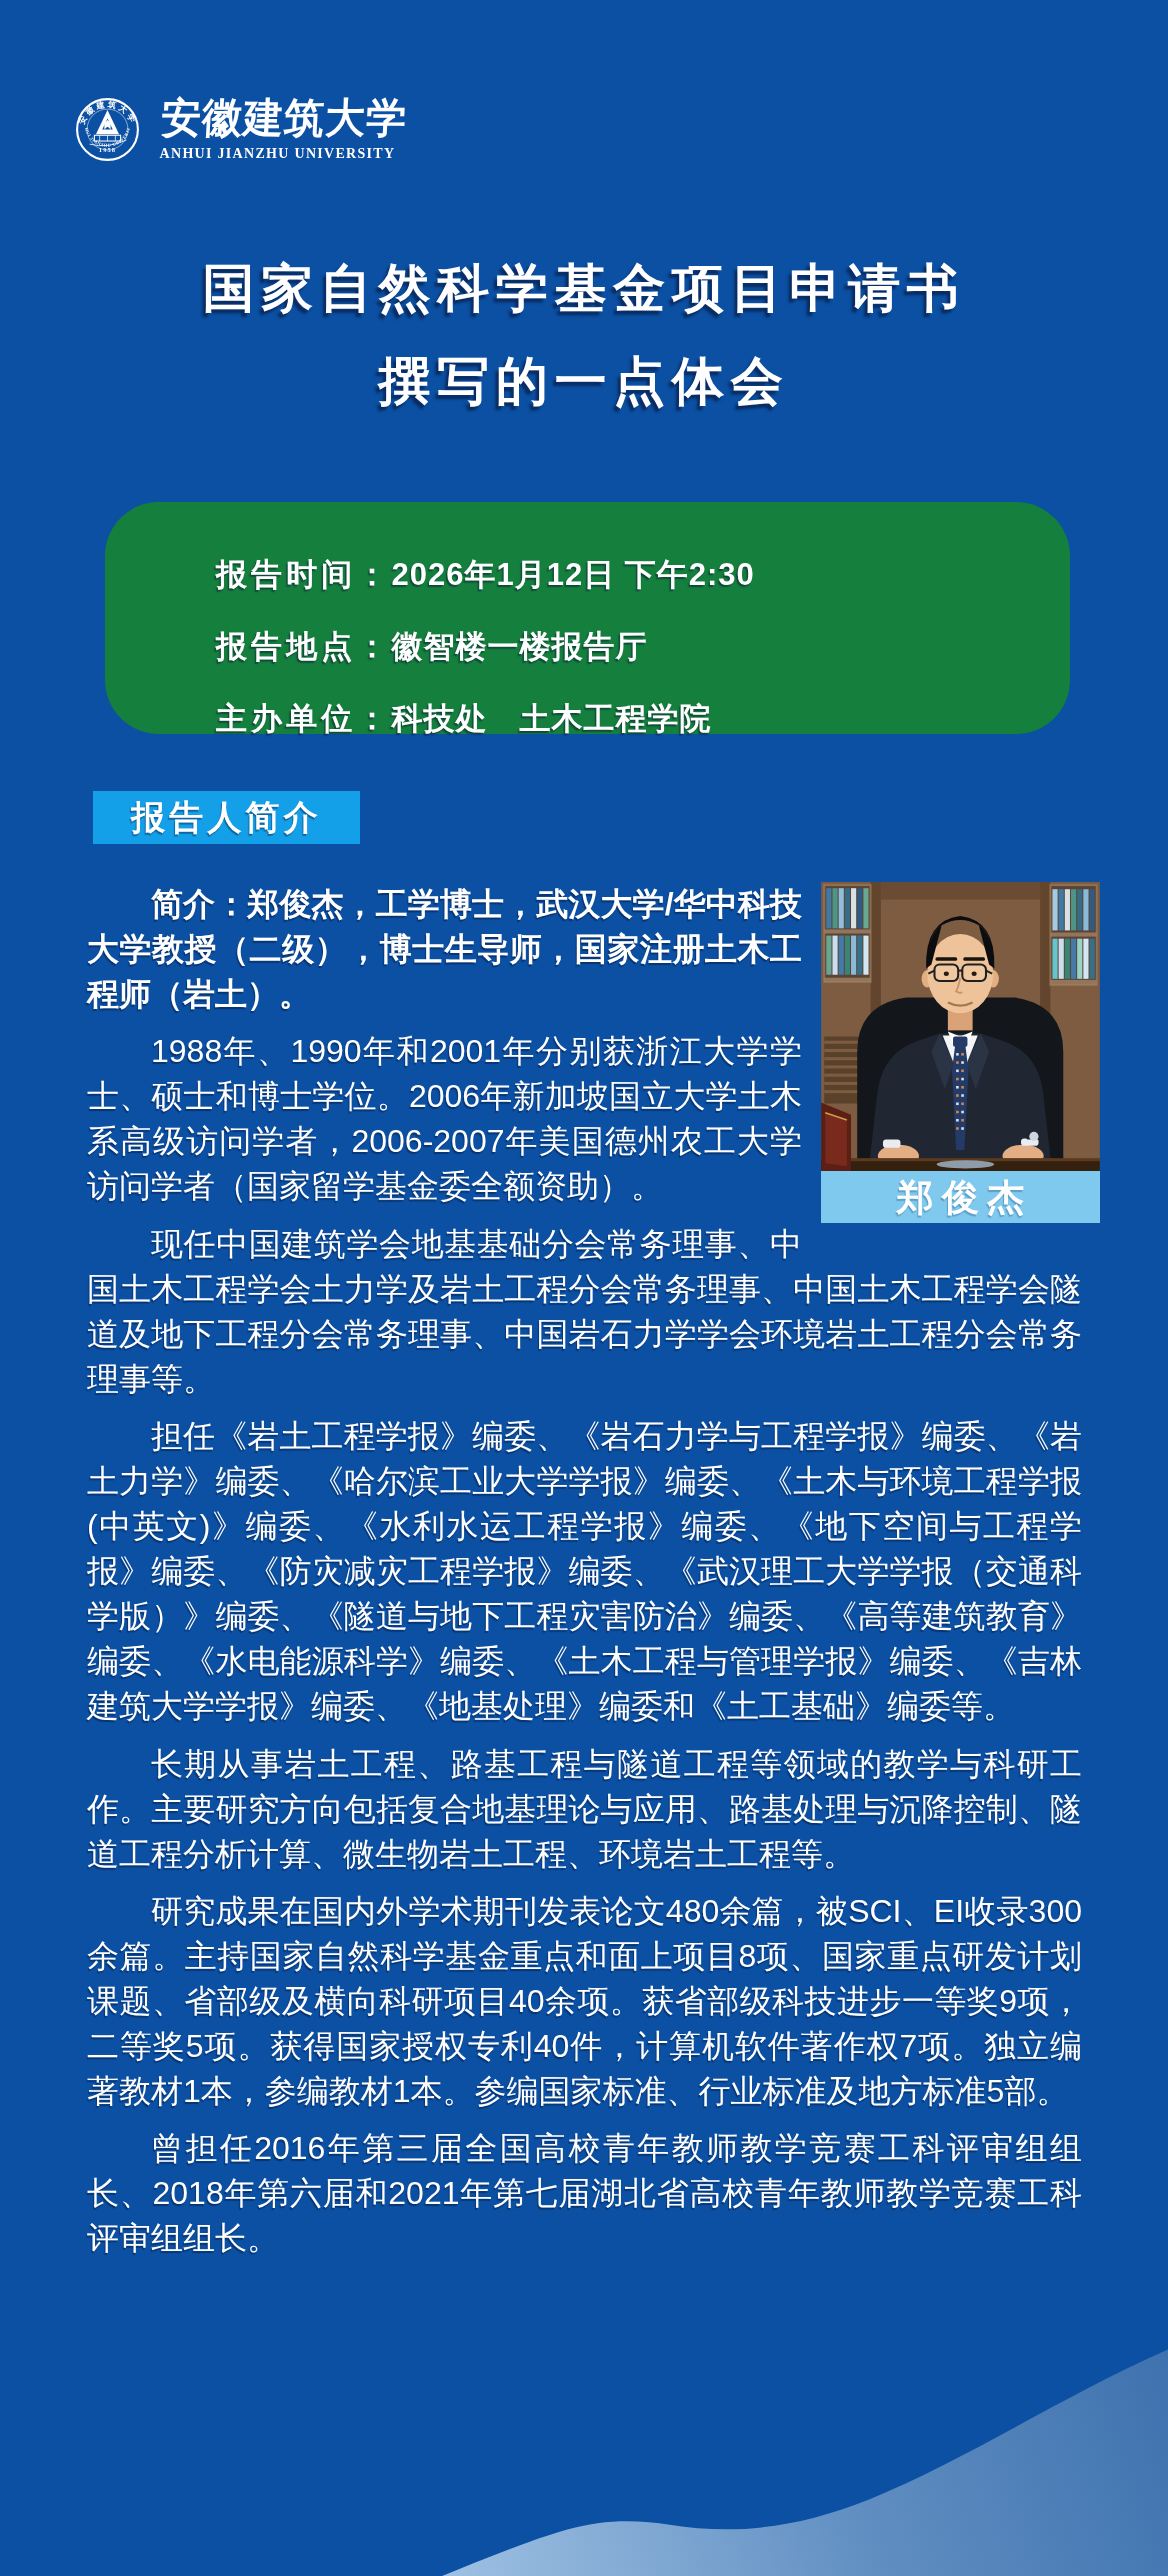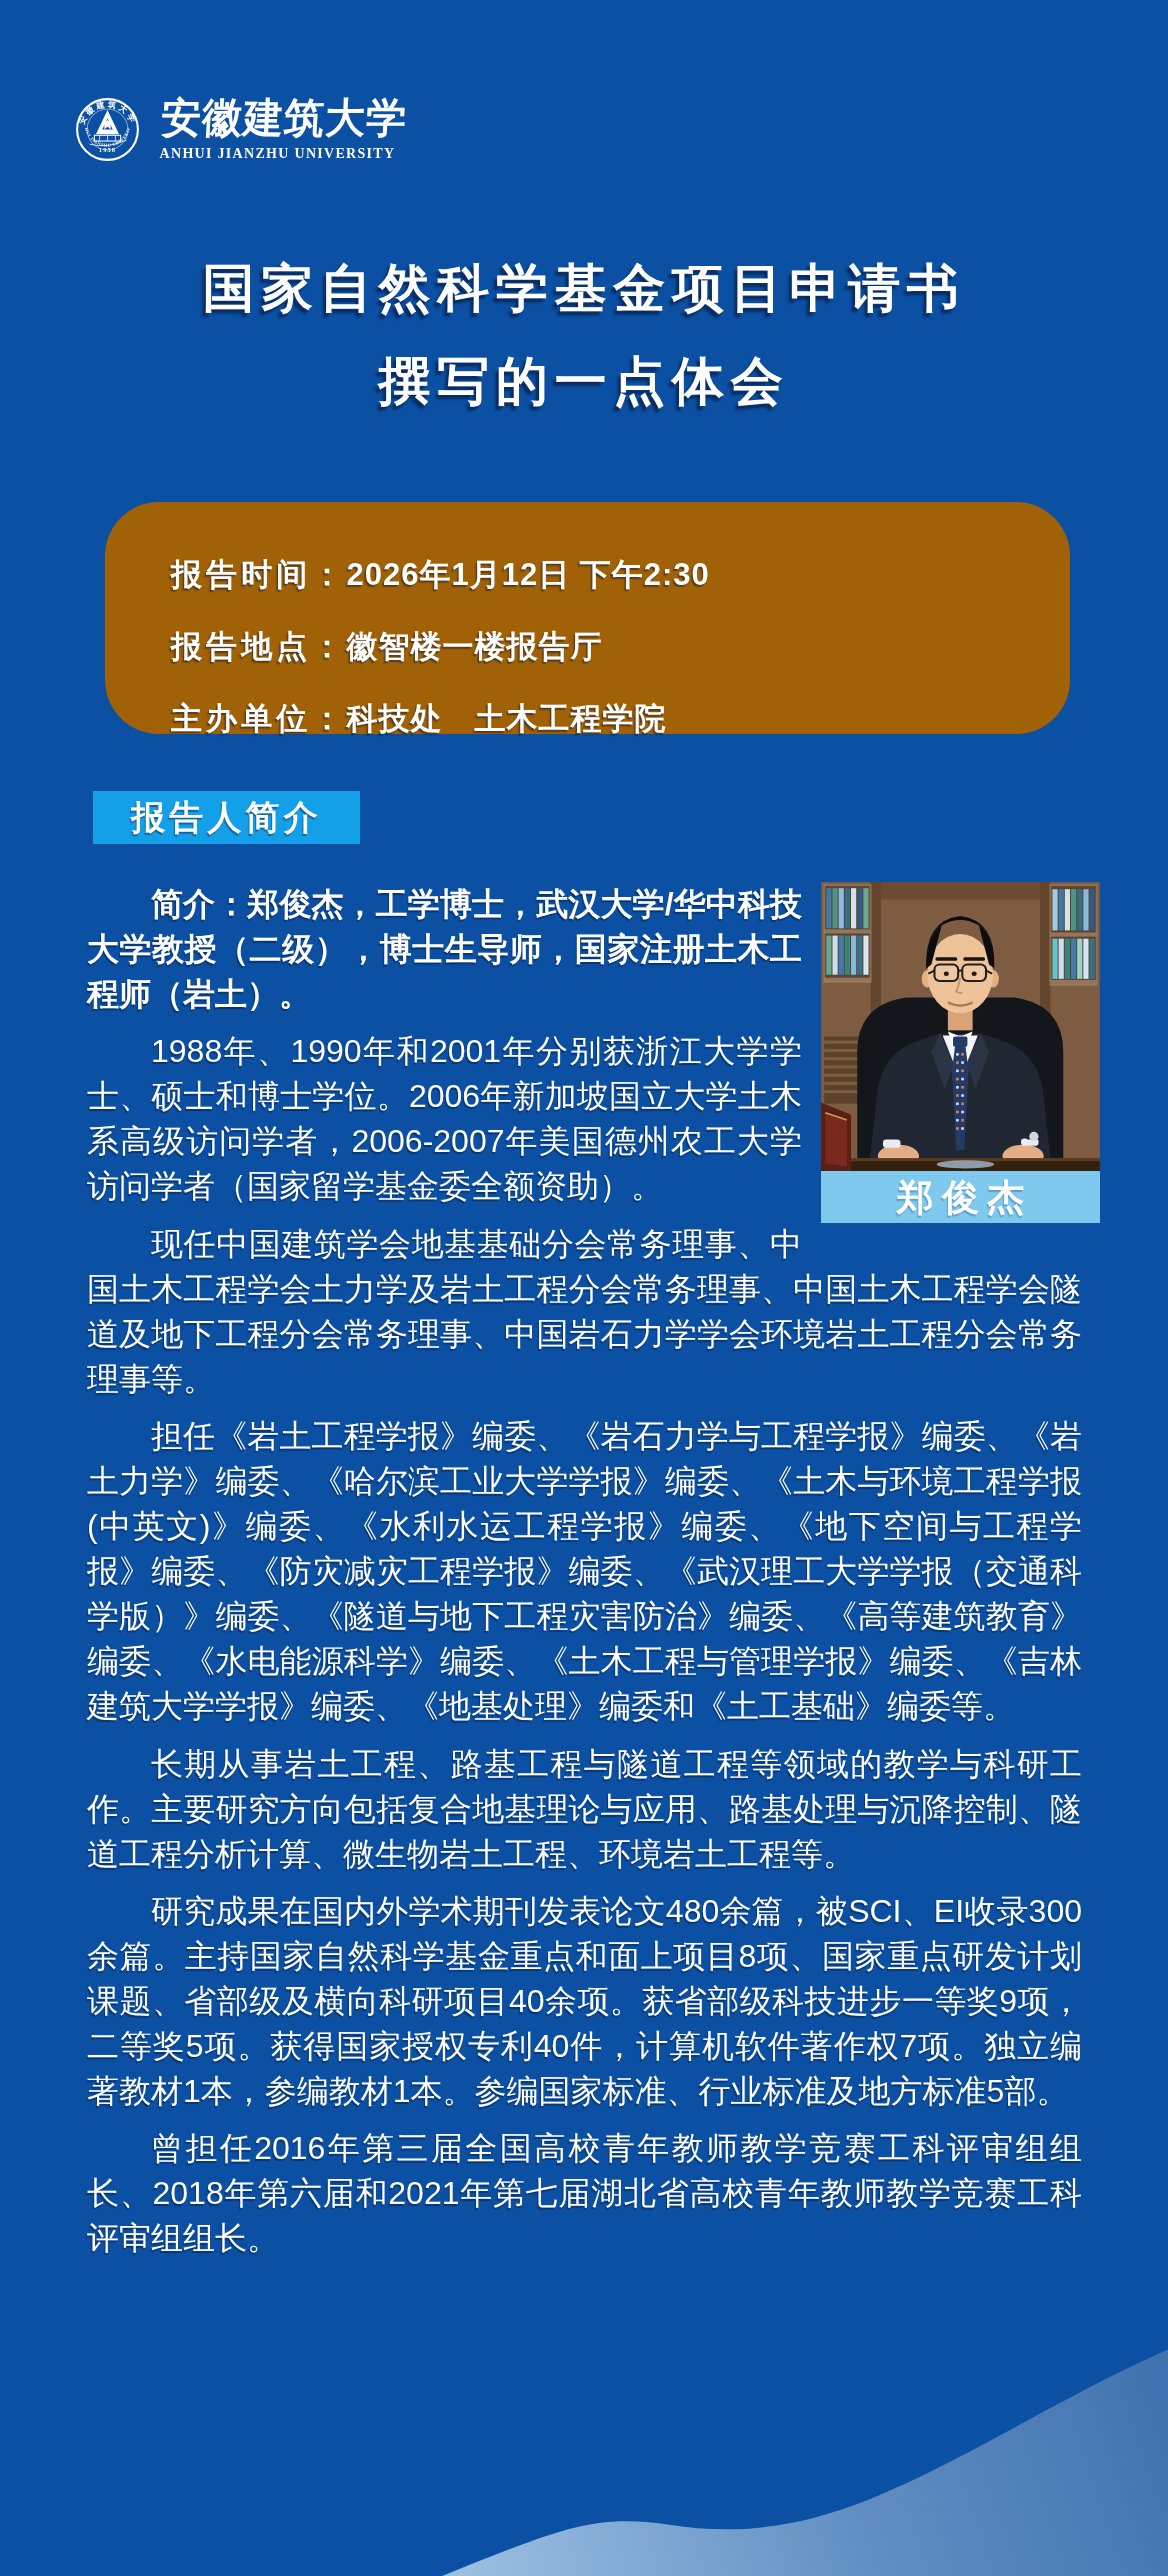--- a/index.html
+++ b/index.html
@@ -21,21 +21,21 @@
     margin-top:7.2px; font-family:"Liberation Serif","DejaVu Serif",serif;
     font-size:14px; font-weight:700; letter-spacing:1.3px; white-space:nowrap;
   }
   
   .title{ position:absolute; left:0; top:242px; width:100%; text-align:center;
           font-weight:900; font-size:52px; line-height:93px; letter-spacing:6.7px;
           text-shadow:-3.1px 3.6px 2.6px rgba(8,18,52,.6); }
   
   .info-box{
     position:absolute; left:105px; top:502px; width:965px; height:232px;
-    background:#a16207; border-radius:54px; padding:37px 0 0 66px;
+    background:#15803d; border-radius:54px; padding:37px 0 0 111px;
   }
   .info-row{ height:72px; display:flex; align-items:center;
              font-size:31px; font-weight:700; text-shadow:-1.5px 2.1px 1.5px rgba(8,18,52,.5); }
   .info-label{ letter-spacing:4.1px; white-space:pre; }
   .info-value{ letter-spacing:1px; white-space:pre;text-align:right; }
   
   .badge{
     position:absolute; left:93px; top:791px; width:267px; height:53px;
     background:#149FE9; display:flex; align-items:center; justify-content:center;
   }

